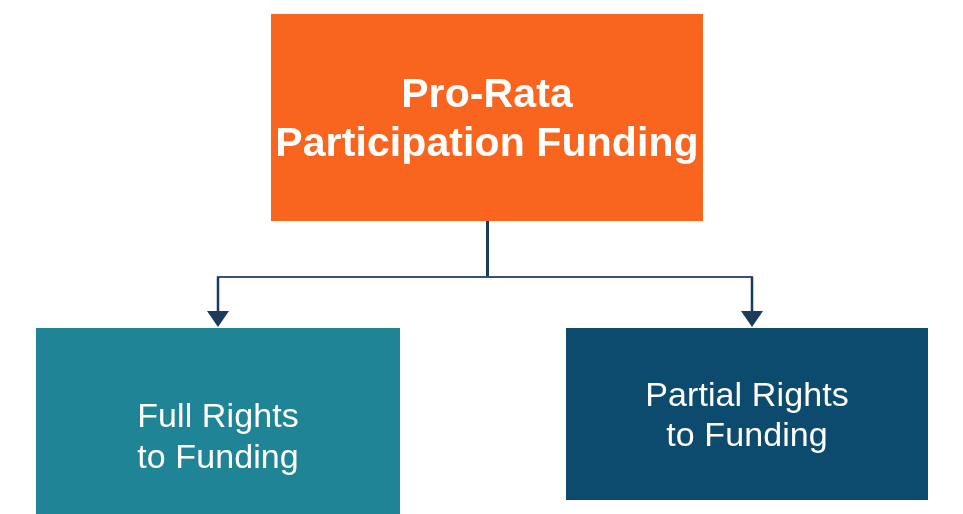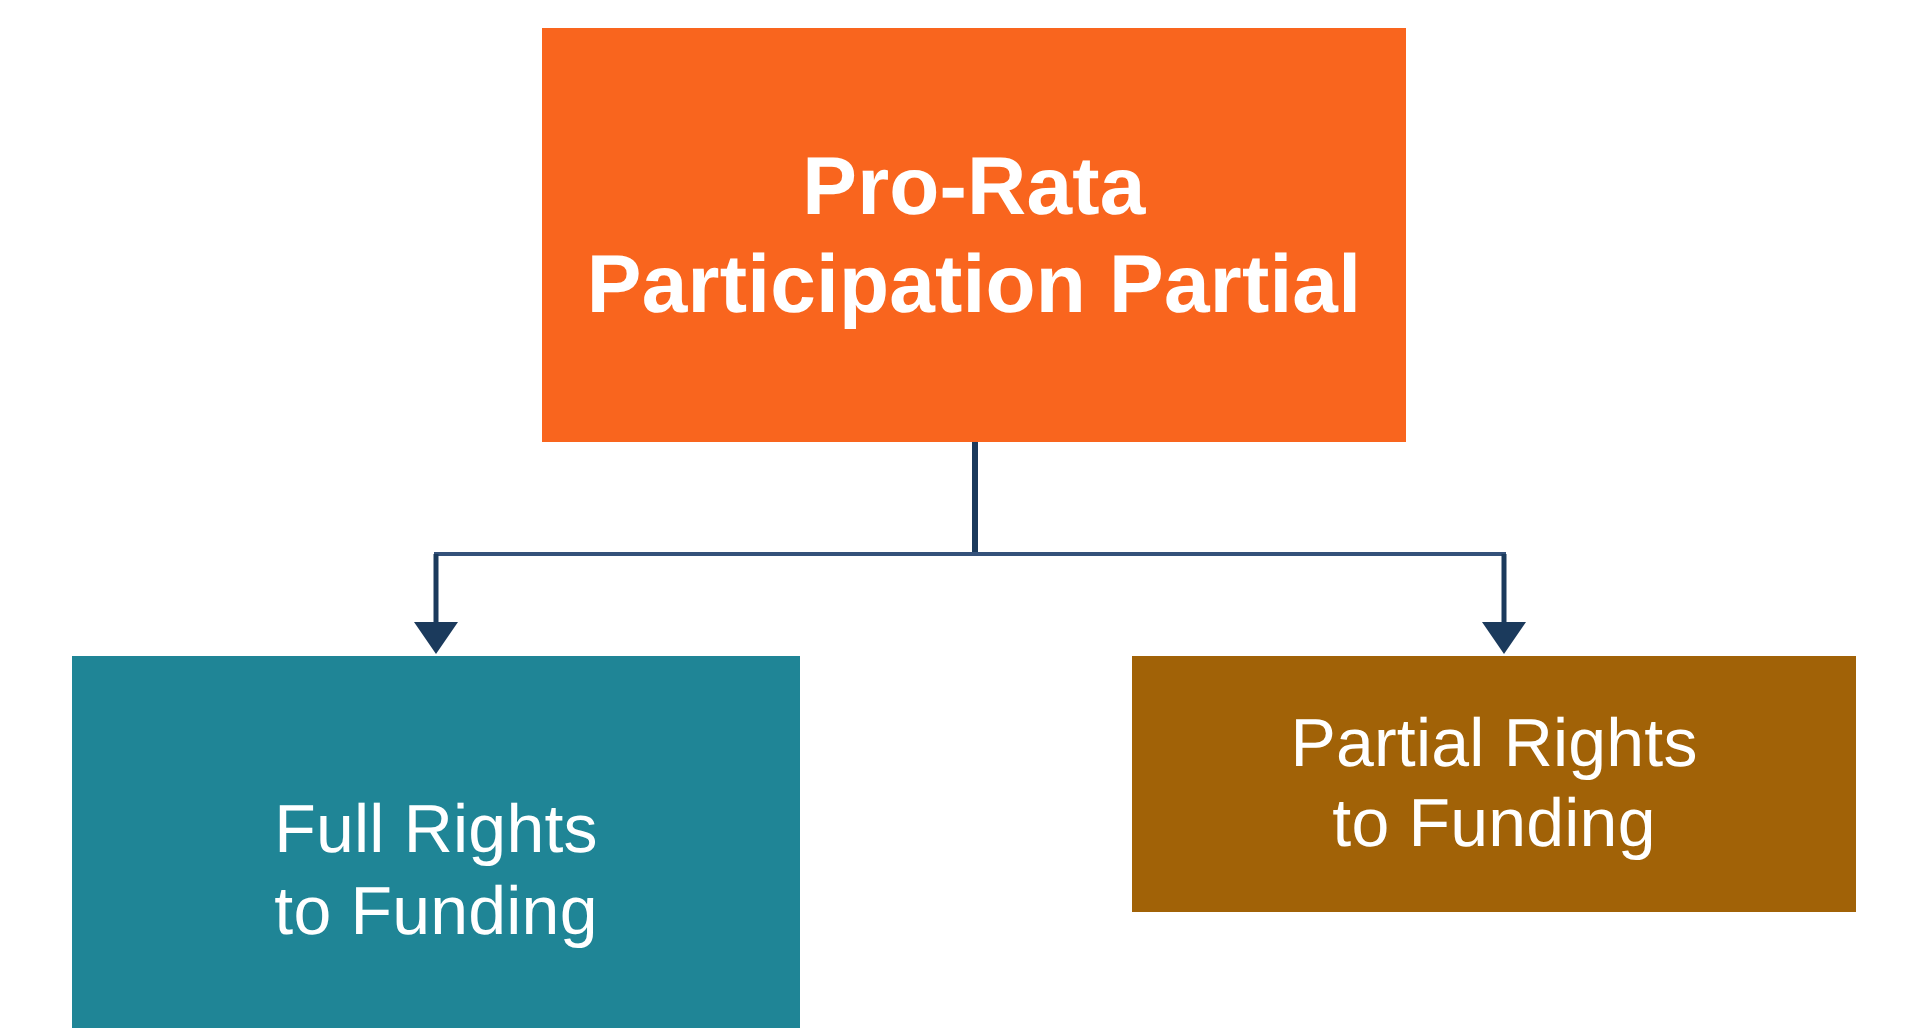--- a/index.html
+++ b/index.html
@@ -57,43 +57,43 @@
     width: 364px;
     height: 215px;
     background: #1f8596;
     font-size: 34px;
     font-weight: 400;
   }
   #node-partial {
     left: 566px;
     top: 328px;
     width: 362px;
-    height: 128px;
-    background: #a16207;
+    height: 172px;
+    background: #0c4a6e;
     font-size: 34px;
     font-weight: 400;
   }
 </style>
 </head>
 <body>
 
 <div id="diagram">
 
   <svg class="connectors" viewBox="0 0 963 514" width="963" height="514" xmlns="http://www.w3.org/2000/svg">
     <line x1="487.5" y1="221" x2="487.5" y2="277" stroke="#1b3a5c" stroke-width="3"></line>
     <line x1="217" y1="277" x2="753" y2="277" stroke="#34517a" stroke-width="2"></line>
     <line x1="218" y1="277" x2="218" y2="313" stroke="#1b3a5c" stroke-width="2.5"></line>
     <polygon points="207,311 229,311 218,327" fill="#1b3a5c"></polygon>
     <line x1="752" y1="277" x2="752" y2="313" stroke="#1b3a5c" stroke-width="2.5"></line>
     <polygon points="741,311 763,311 752,327" fill="#1b3a5c"></polygon>
   </svg>
 
   <div class="node" id="node-root">
     <span class="label">Pro-Rata
-Participation Partial</span>
+Participation Funding</span>
   </div>
 
   <div class="node" id="node-full">
     <span class="label">Full Rights
 to Funding</span>
   </div>
 
   <div class="node" id="node-partial">
     <span class="label">Partial Rights
 to Funding</span>

